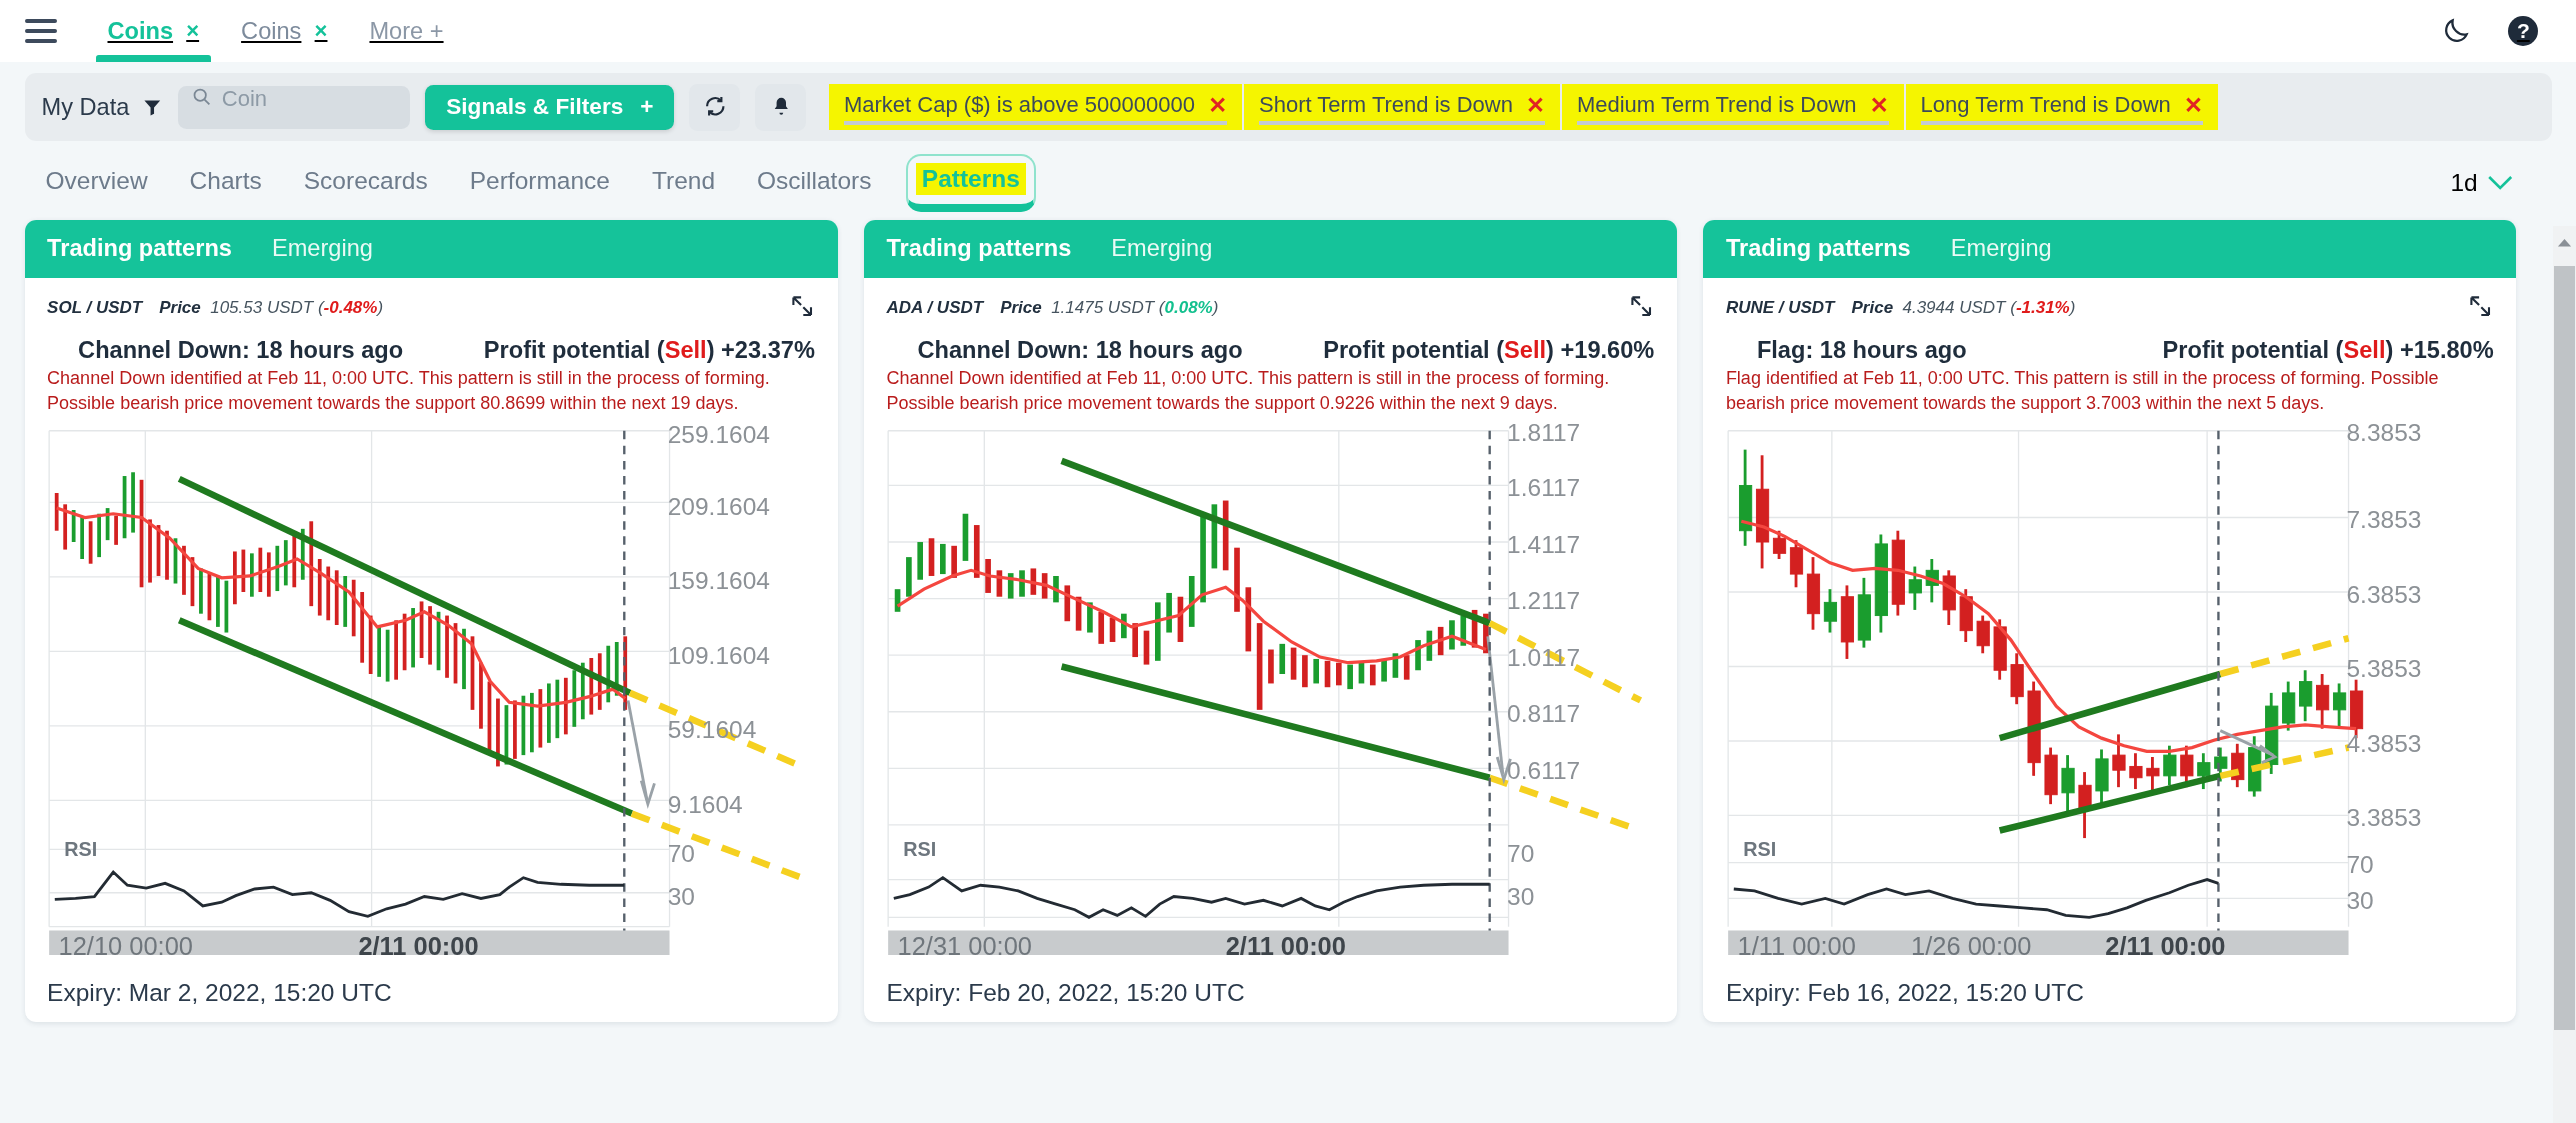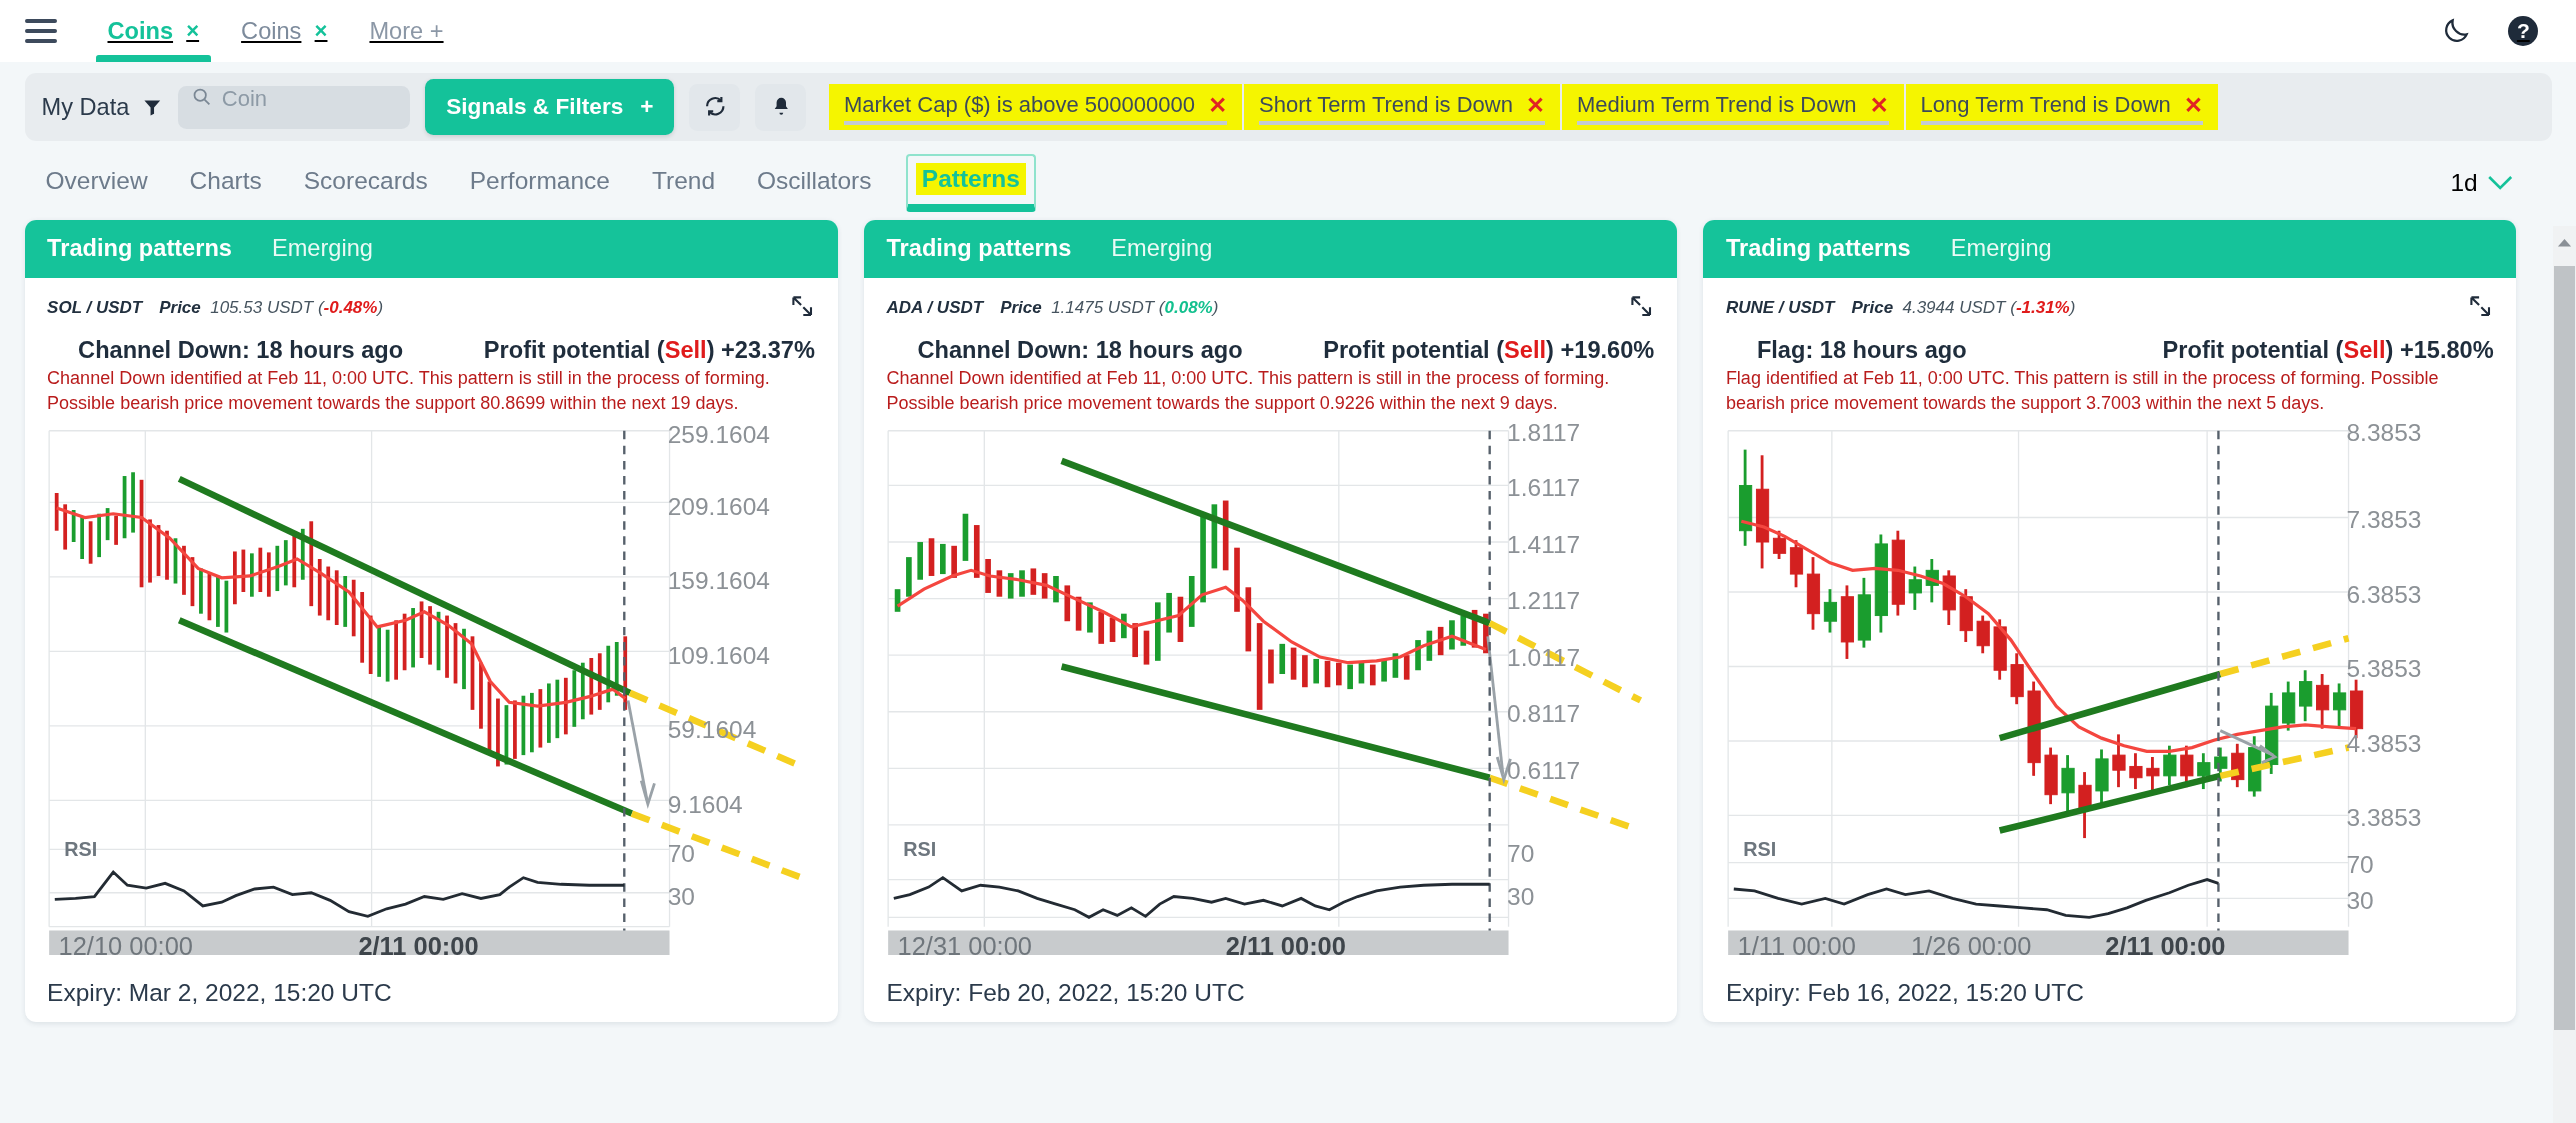--- a/index.html
+++ b/index.html
@@ -42,41 +42,41 @@
     background:#e8ecef; border-radius:11.3px; height:68px;
     display:flex; align-items:center; padding:0 17px; gap:15px;
     position:relative;
   }
   .mydata { font-size:23.6px; color:#2b3a4b; display:flex; align-items:center; gap:11.3px; }
   .funnel { width:22.6px; height:21px; }
   .searchbox { background:#d7dde2; border-radius:8.5px; width:232px; height:43px;
                display:flex; align-items:flex-start; padding:0 13.2px; gap:9.4px; }
   .searchbox .ph { color:#8d9aa6; font-size:22px; }
   .sigbtn { background:#14c29a; color:#fff; font-weight:bold; font-size:22.6px;
-            border-radius:8.5px; height:56px; padding:0 21px; display:flex;
+            border-radius:8.5px; height:45px; padding:0 21px; display:flex;
             align-items:center; gap:17px; border:none; cursor:pointer;
             box-shadow:0 1.9px 4.7px rgba(0,0,0,.12); }
   .iconbtn { background:#e2e7eb; border-radius:8.5px; width:51px; height:47px;
              display:flex; align-items:center; justify-content:center; cursor:pointer; }
 
   .chips { display:flex; align-items:center; gap:1.9px; position:relative;
            margin-left:7.5px; }
   .chip { position:relative; display:flex; align-items:center; gap:13.2px;
           padding:7.5px 15px 11.3px 15px; font-size:22px; color:#3c4a5a;
           background:#f5f500; cursor:pointer; }
   .chip:after { content:""; position:absolute; left:15px; right:15px; bottom:5.7px;
                 height:3.8px; background:#c3cbd1; }
   .chip .cx { color:#e02424; font-weight:bold; font-size:22.6px; }
 
   
   .sectabs { display:flex; align-items:flex-end; gap:0; padding:13.2px 24.5px 0 24.5px;
              position:relative; }
   .sectab { font-size:24.5px; color:#6d7b8b; padding:7.5px 21px 17px 21px; cursor:pointer; }
   .patternbox { border:2.8px solid #8fe3cd; border-bottom:8.5px solid #14c29a;
-                border-radius:4px; padding:6.6px 8.5px 9.4px 8.5px; margin:0 3.8px 0 13.2px; }
+                border-radius:15px; padding:6.6px 8.5px 9.4px 8.5px; margin:0 3.8px 0 13.2px; }
   .patternhl { background:#f5f500; color:#14c29a; font-weight:bold; font-size:24.5px;
                padding:1.9px 5.7px; display:inline-block; }
   .period { margin-left:auto; color:#000000; font-size:24.5px; display:flex;
             align-items:flex-start; gap:9.4px; padding-bottom:15px; padding-right:38px;
             cursor:pointer;}
 
   
   .cardsrow { display:flex; gap:26.4px; padding:7.5px 24.5px 0 24.5px; align-items:flex-start; }
   .card { background:#fff; border-radius:11.3px; width:813px; overflow:hidden;
           box-shadow:0 1.9px 5.7px rgba(40,60,80,.10); }

